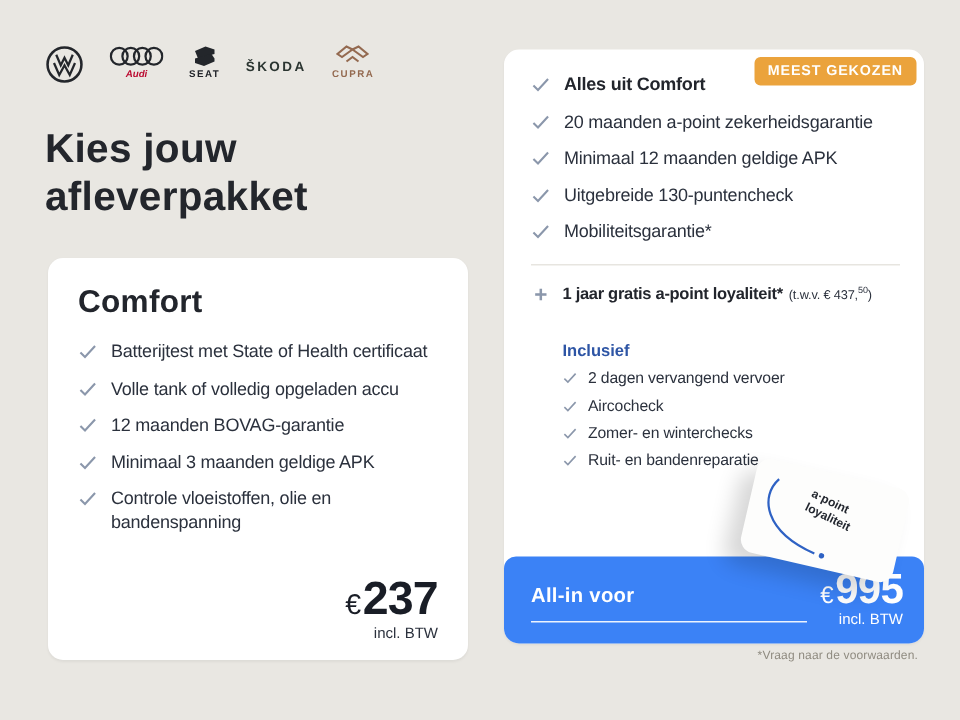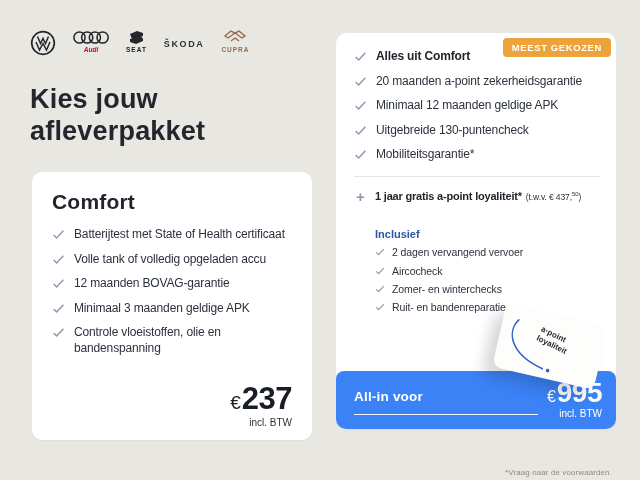--- a/index.html
+++ b/index.html
@@ -78,21 +78,21 @@
   .blue-footer { position:absolute; left:0; right:0; bottom:0; height:58px;
     background:#3b82f6; border-radius:8px 8px 10px 10px; color:#fff; z-index:2; }
   .footer-label { position:absolute; left:18px; top:18px; font-size:13.5px; font-weight:700; letter-spacing:0.2px; }
   .footer-line { position:absolute; left:18px; right:78px; bottom:14px; height:1px; background:rgba(255,255,255,0.9); }
   .footer-price { position:absolute; right:14px; top:6px; text-align:right; }
   .footer-price .price-line { color:#fff; }
   .footer-price .price-cur { font-size:16px; }
   .footer-price .price-amt { font-size:28px; }
   .footer-price .price-note { color:#fff; font-size:10px; margin-top:-1px; }
 
-  .footnote { position:absolute; right:28px; top:432px; font-size:8px; color:#8f8b80; letter-spacing:0.1px;margin-top:36px; }
+  .footnote { position:absolute; right:28px; top:432px; font-size:8px; color:#8f8b80; letter-spacing:0.1px; }
 </style>
 </head>
 <body>
 
 <div class="canvas">
 
   <div class="logo-row">
     <div class="logo">
       <svg width="26" height="26" viewBox="0 0 26 26">
         <circle cx="13" cy="13" r="11.3" fill="none" stroke="#23262b" stroke-width="1.7"></circle>

